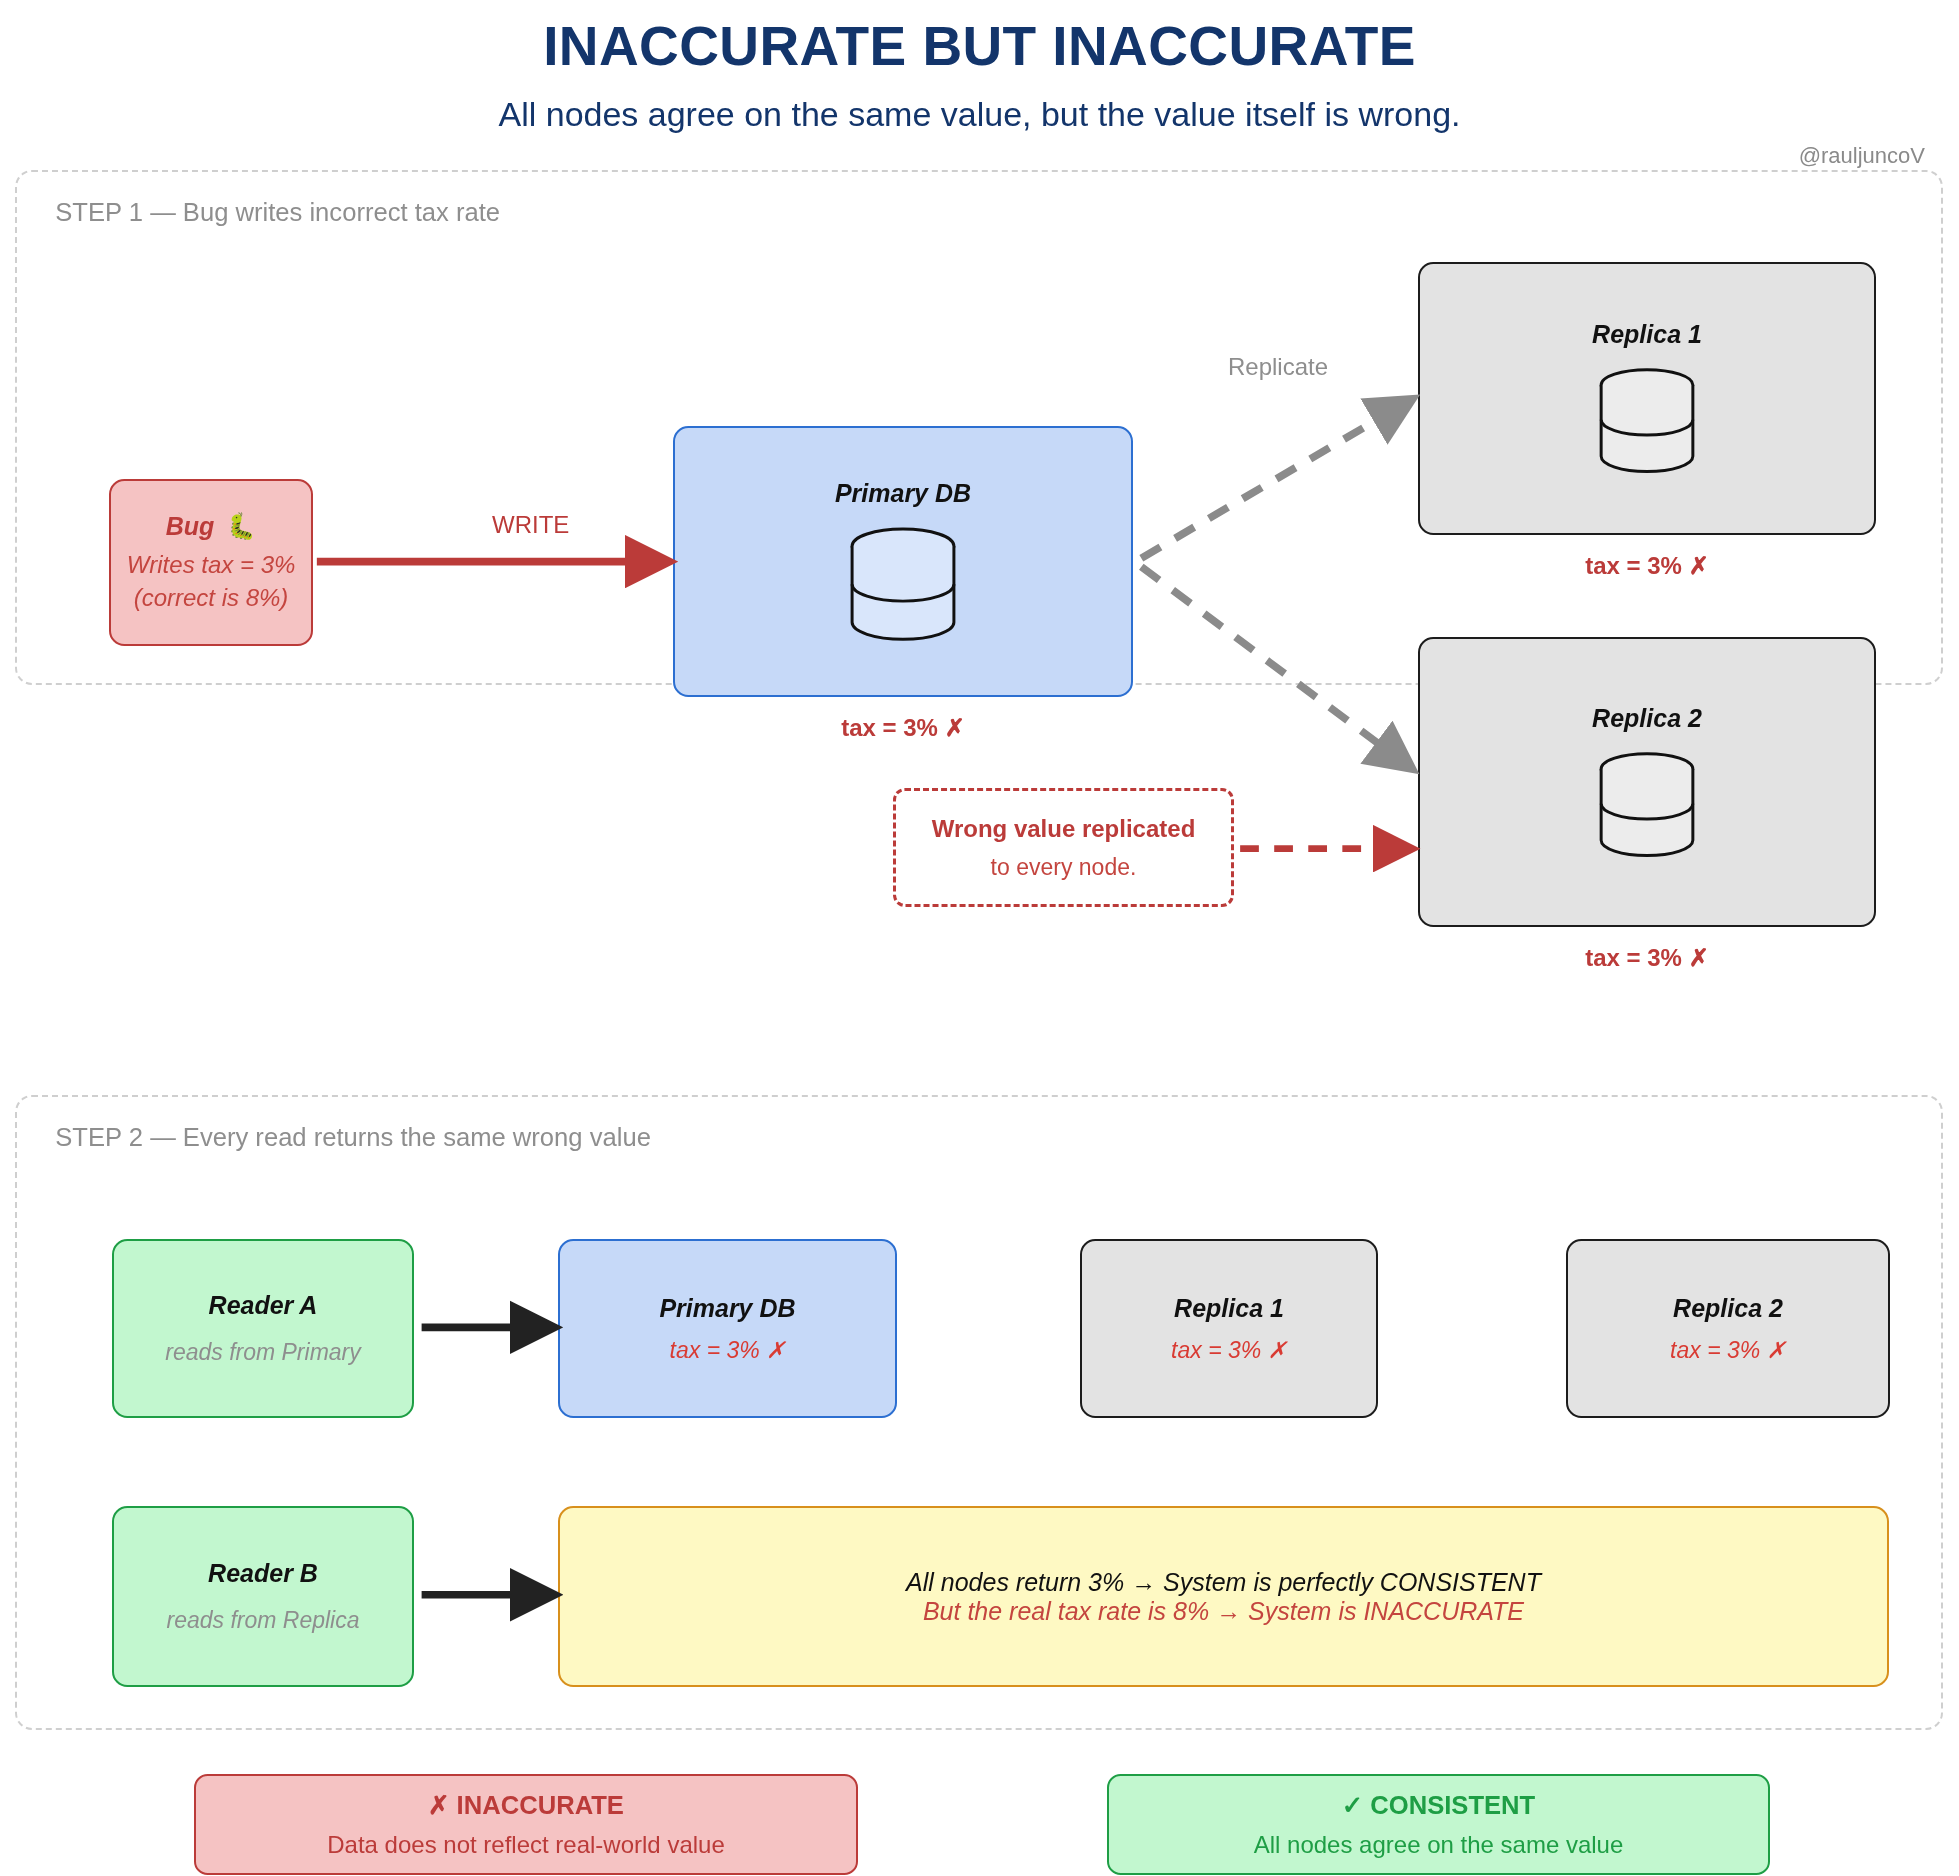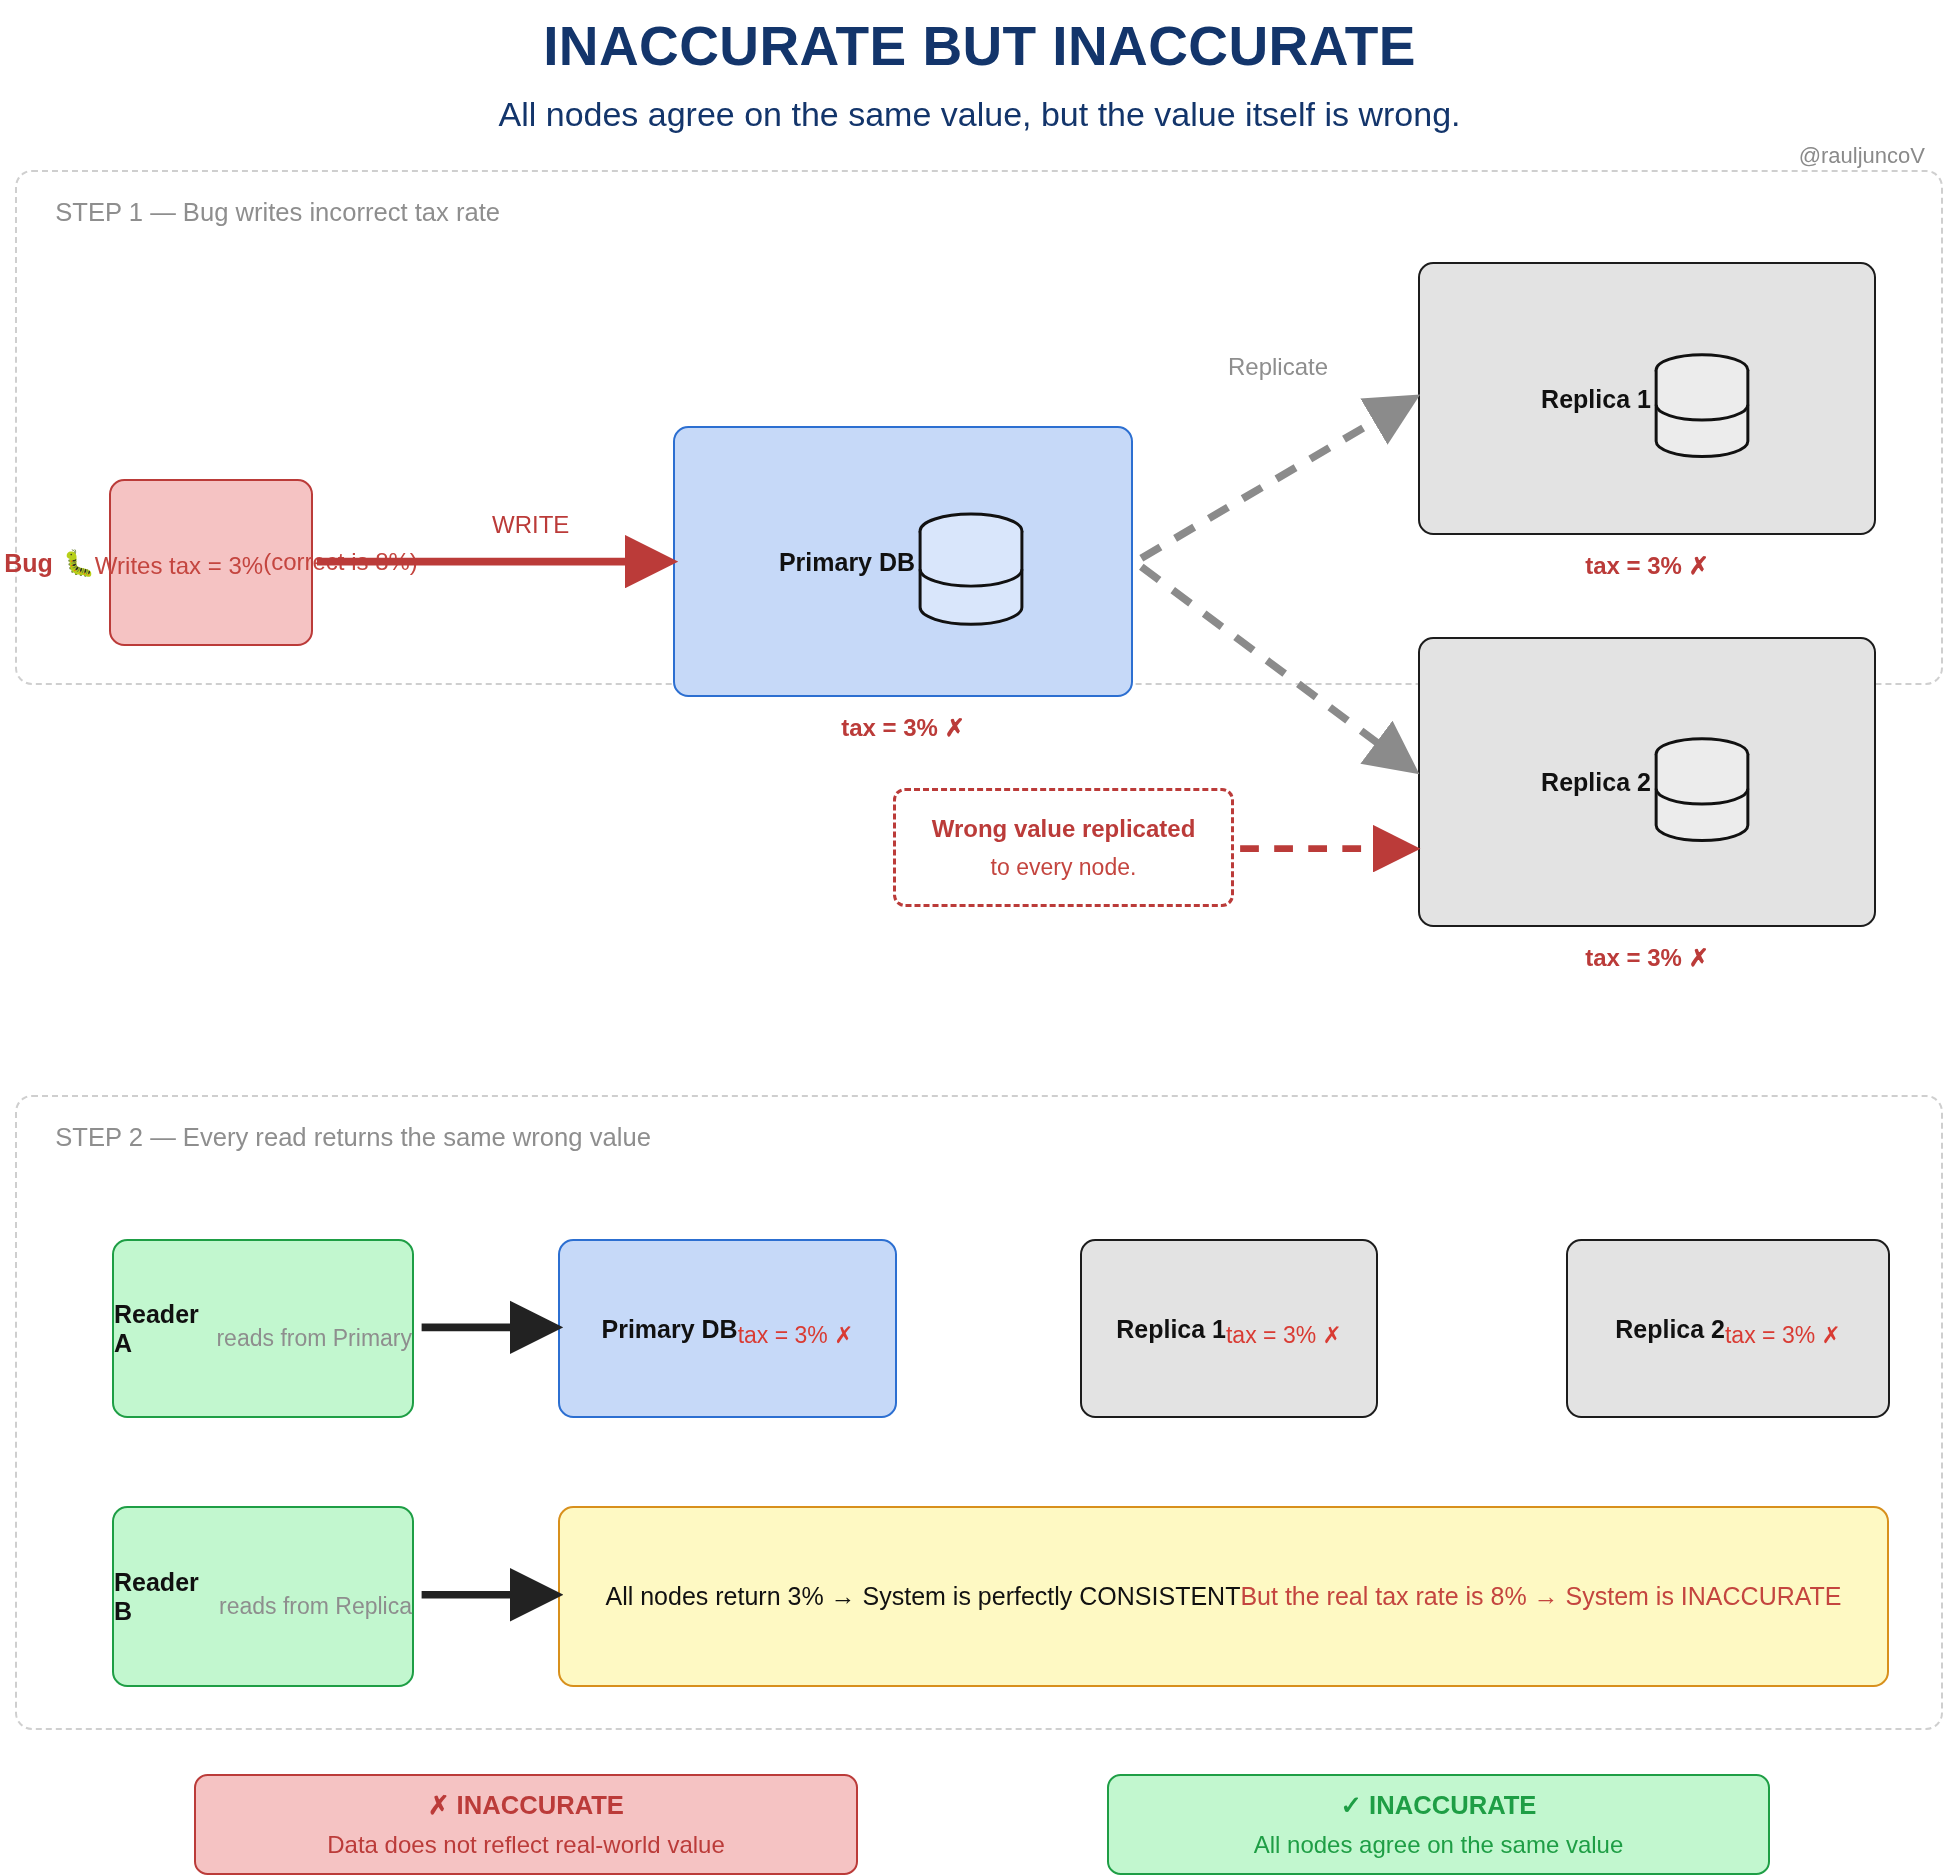--- a/index.html
+++ b/index.html
@@ -62,23 +62,24 @@
     color: #8e8e8e;
     white-space: nowrap;
   }
 
   
   .node {
     position: absolute;
     box-sizing: border-box;
     border-radius: 15.3px;
     display: flex;
-    flex-direction: row;
+    flex-direction: column;
     align-items: center;
     justify-content: center;
+    font-style: italic;
   }
   .node-title {
     font-size: 25px;
     font-weight: bold;
     color: #111111;
     line-height: 1.2;
   }
 
   .box-blue  { background: #c6d9f8; border: 2.6px solid #2c6fd1; }
   .box-grey  { background: #e3e3e3; border: 2.6px solid #1c1c1c; }
@@ -310,21 +311,21 @@
   <div class="summary-line1">All nodes return 3% → System is perfectly CONSISTENT</div>
   <div class="summary-line2">But the real tax rate is 8% → System is INACCURATE</div>
 </div>
 
 <div class="legend box-pink legend-red" style="left:194px; top:1774px; width:664px; height:101px;">
   <div class="legend-title">✗ INACCURATE</div>
   <div class="legend-sub">Data does not reflect real-world value</div>
 </div>
 
 <div class="legend box-green legend-green" style="left:1107px; top:1774px; width:663px; height:101px;">
-  <div class="legend-title">✓ INACCURATE</div>
+  <div class="legend-title">✓ CONSISTENT</div>
   <div class="legend-sub">All nodes agree on the same value</div>
 </div>
 
 <svg class="arrow-layer" viewBox="0 0 2300 2203" width="1959" height="1877">
   <defs>
     <marker id="ah-red" markerWidth="7" markerHeight="7" refX="5.4" refY="3.5" orient="auto">
       <path d="M0,0 L7,3.5 L0,7 z" fill="#bb3b39"></path>
     </marker>
     <marker id="ah-grey" markerWidth="7" markerHeight="7" refX="5.4" refY="3.5" orient="auto">
       <path d="M0,0 L7,3.5 L0,7 z" fill="#8b8b8b"></path>

